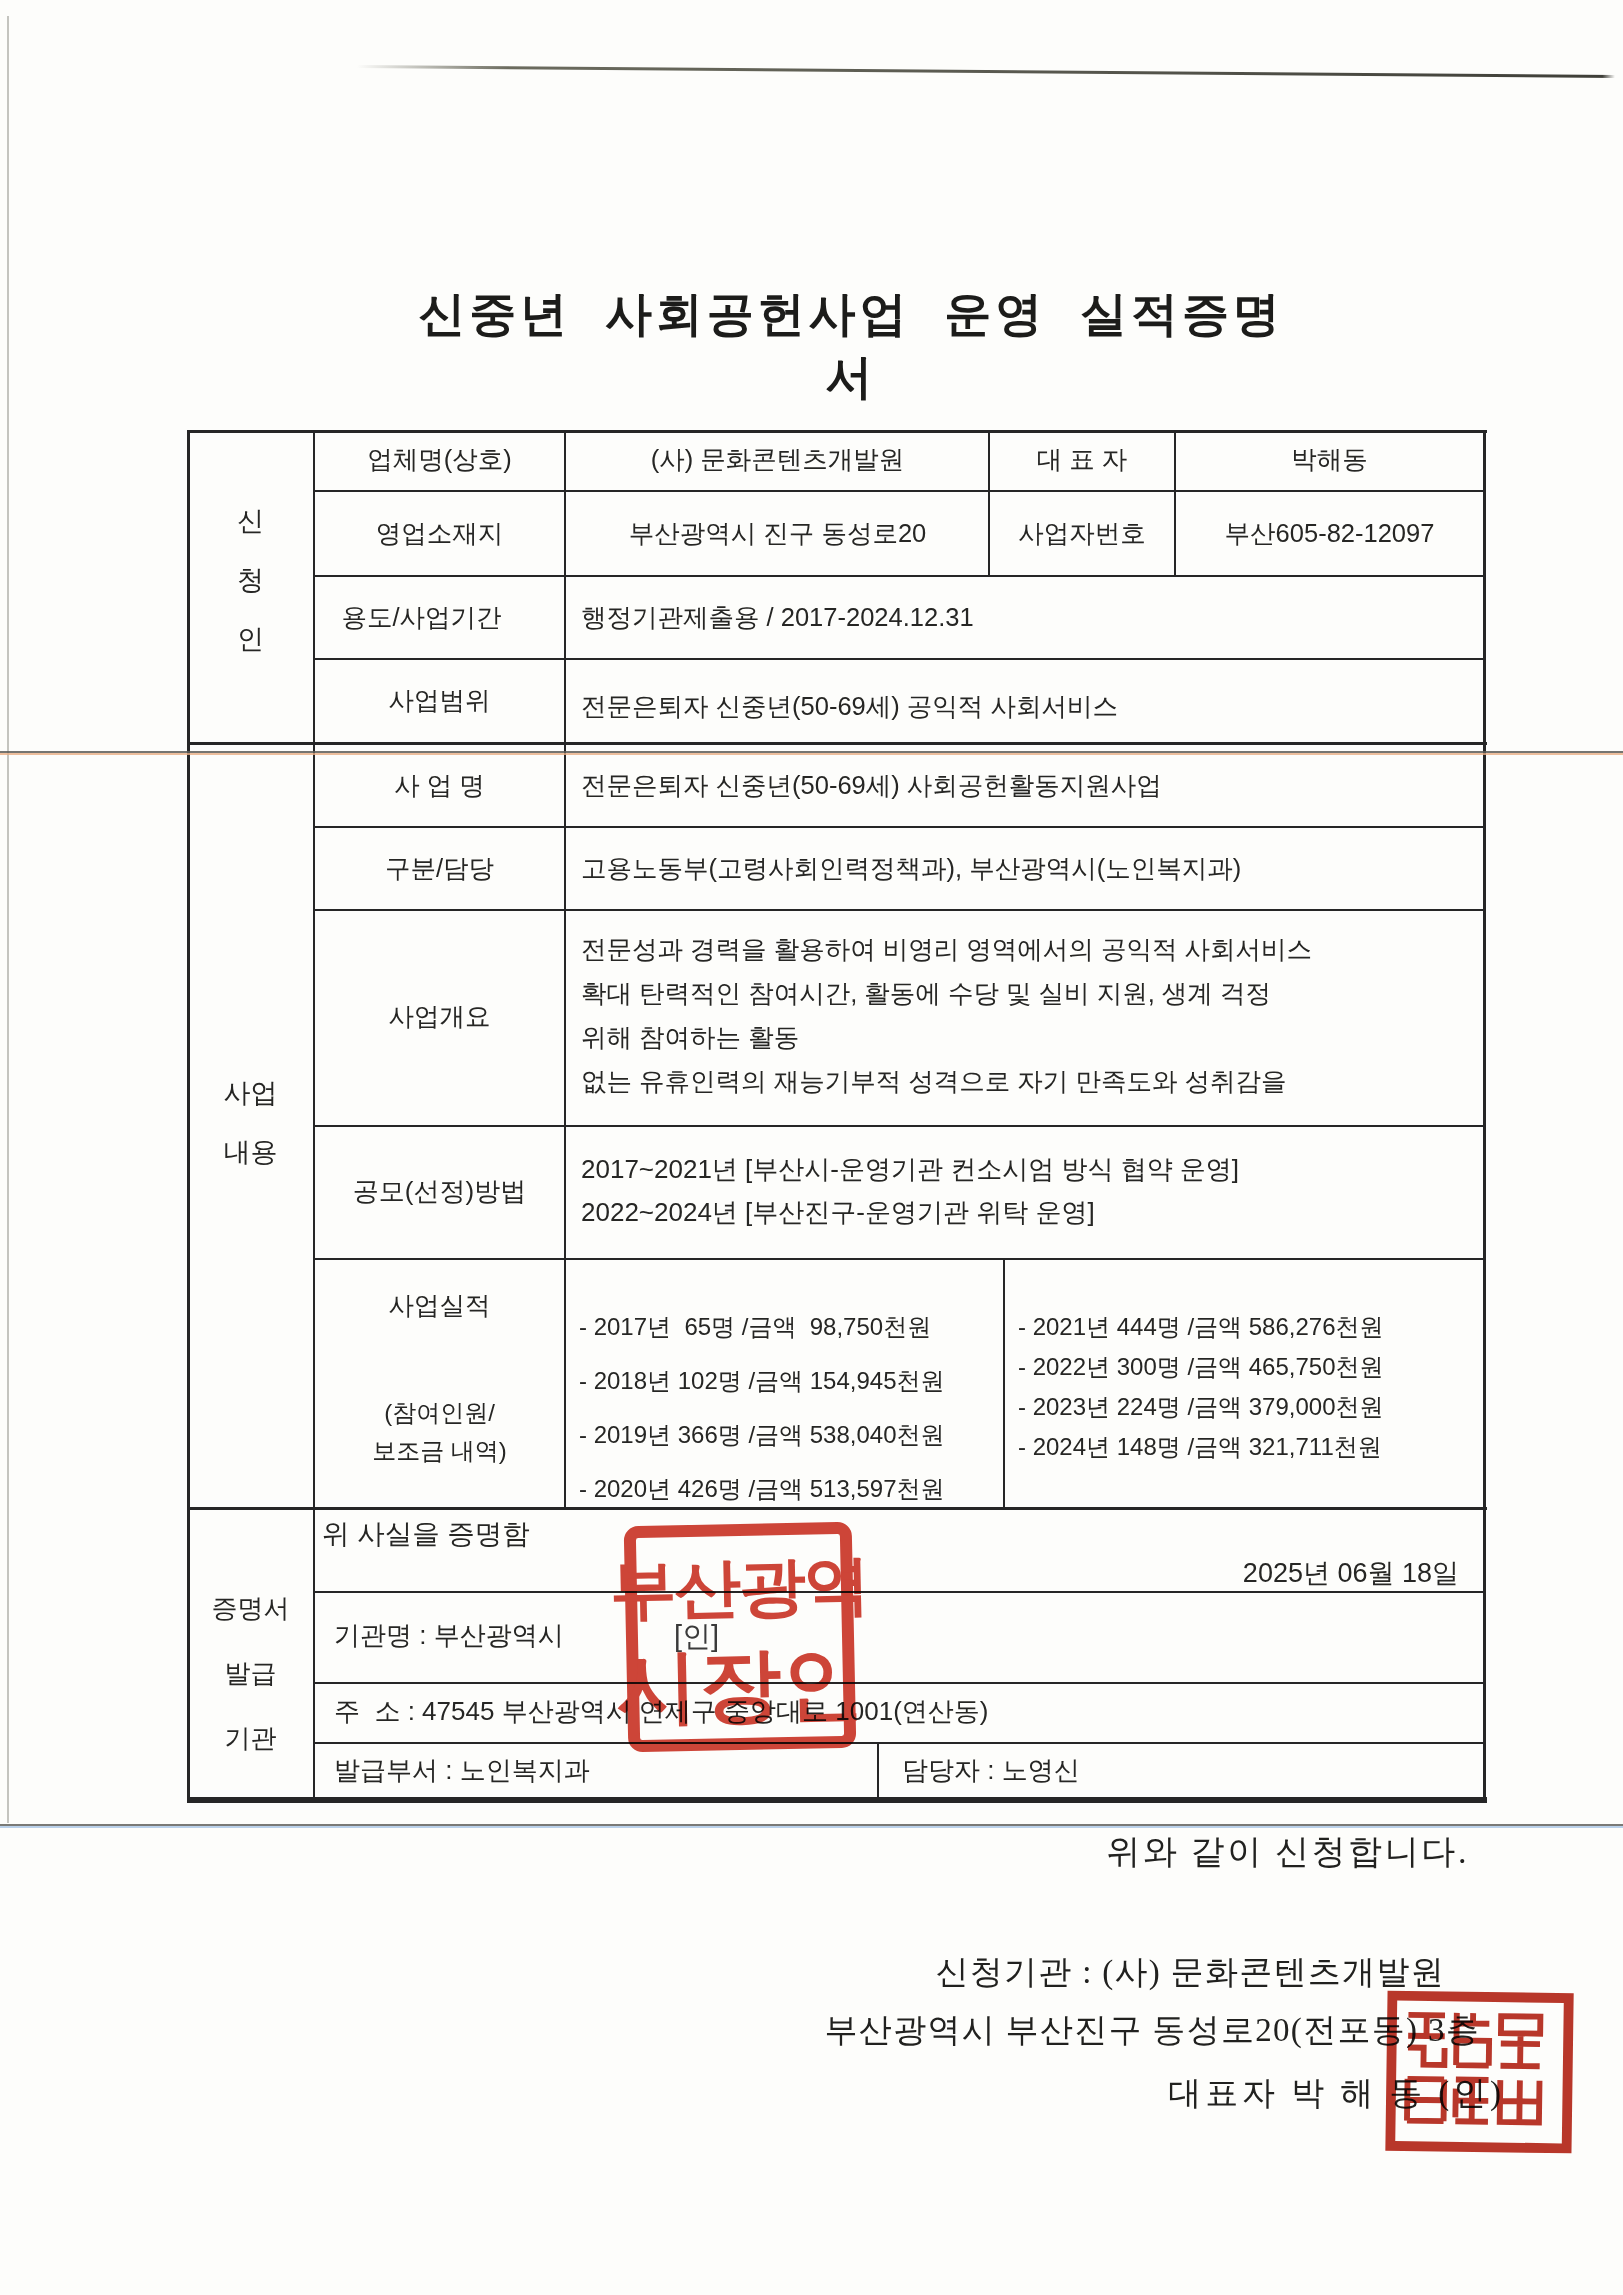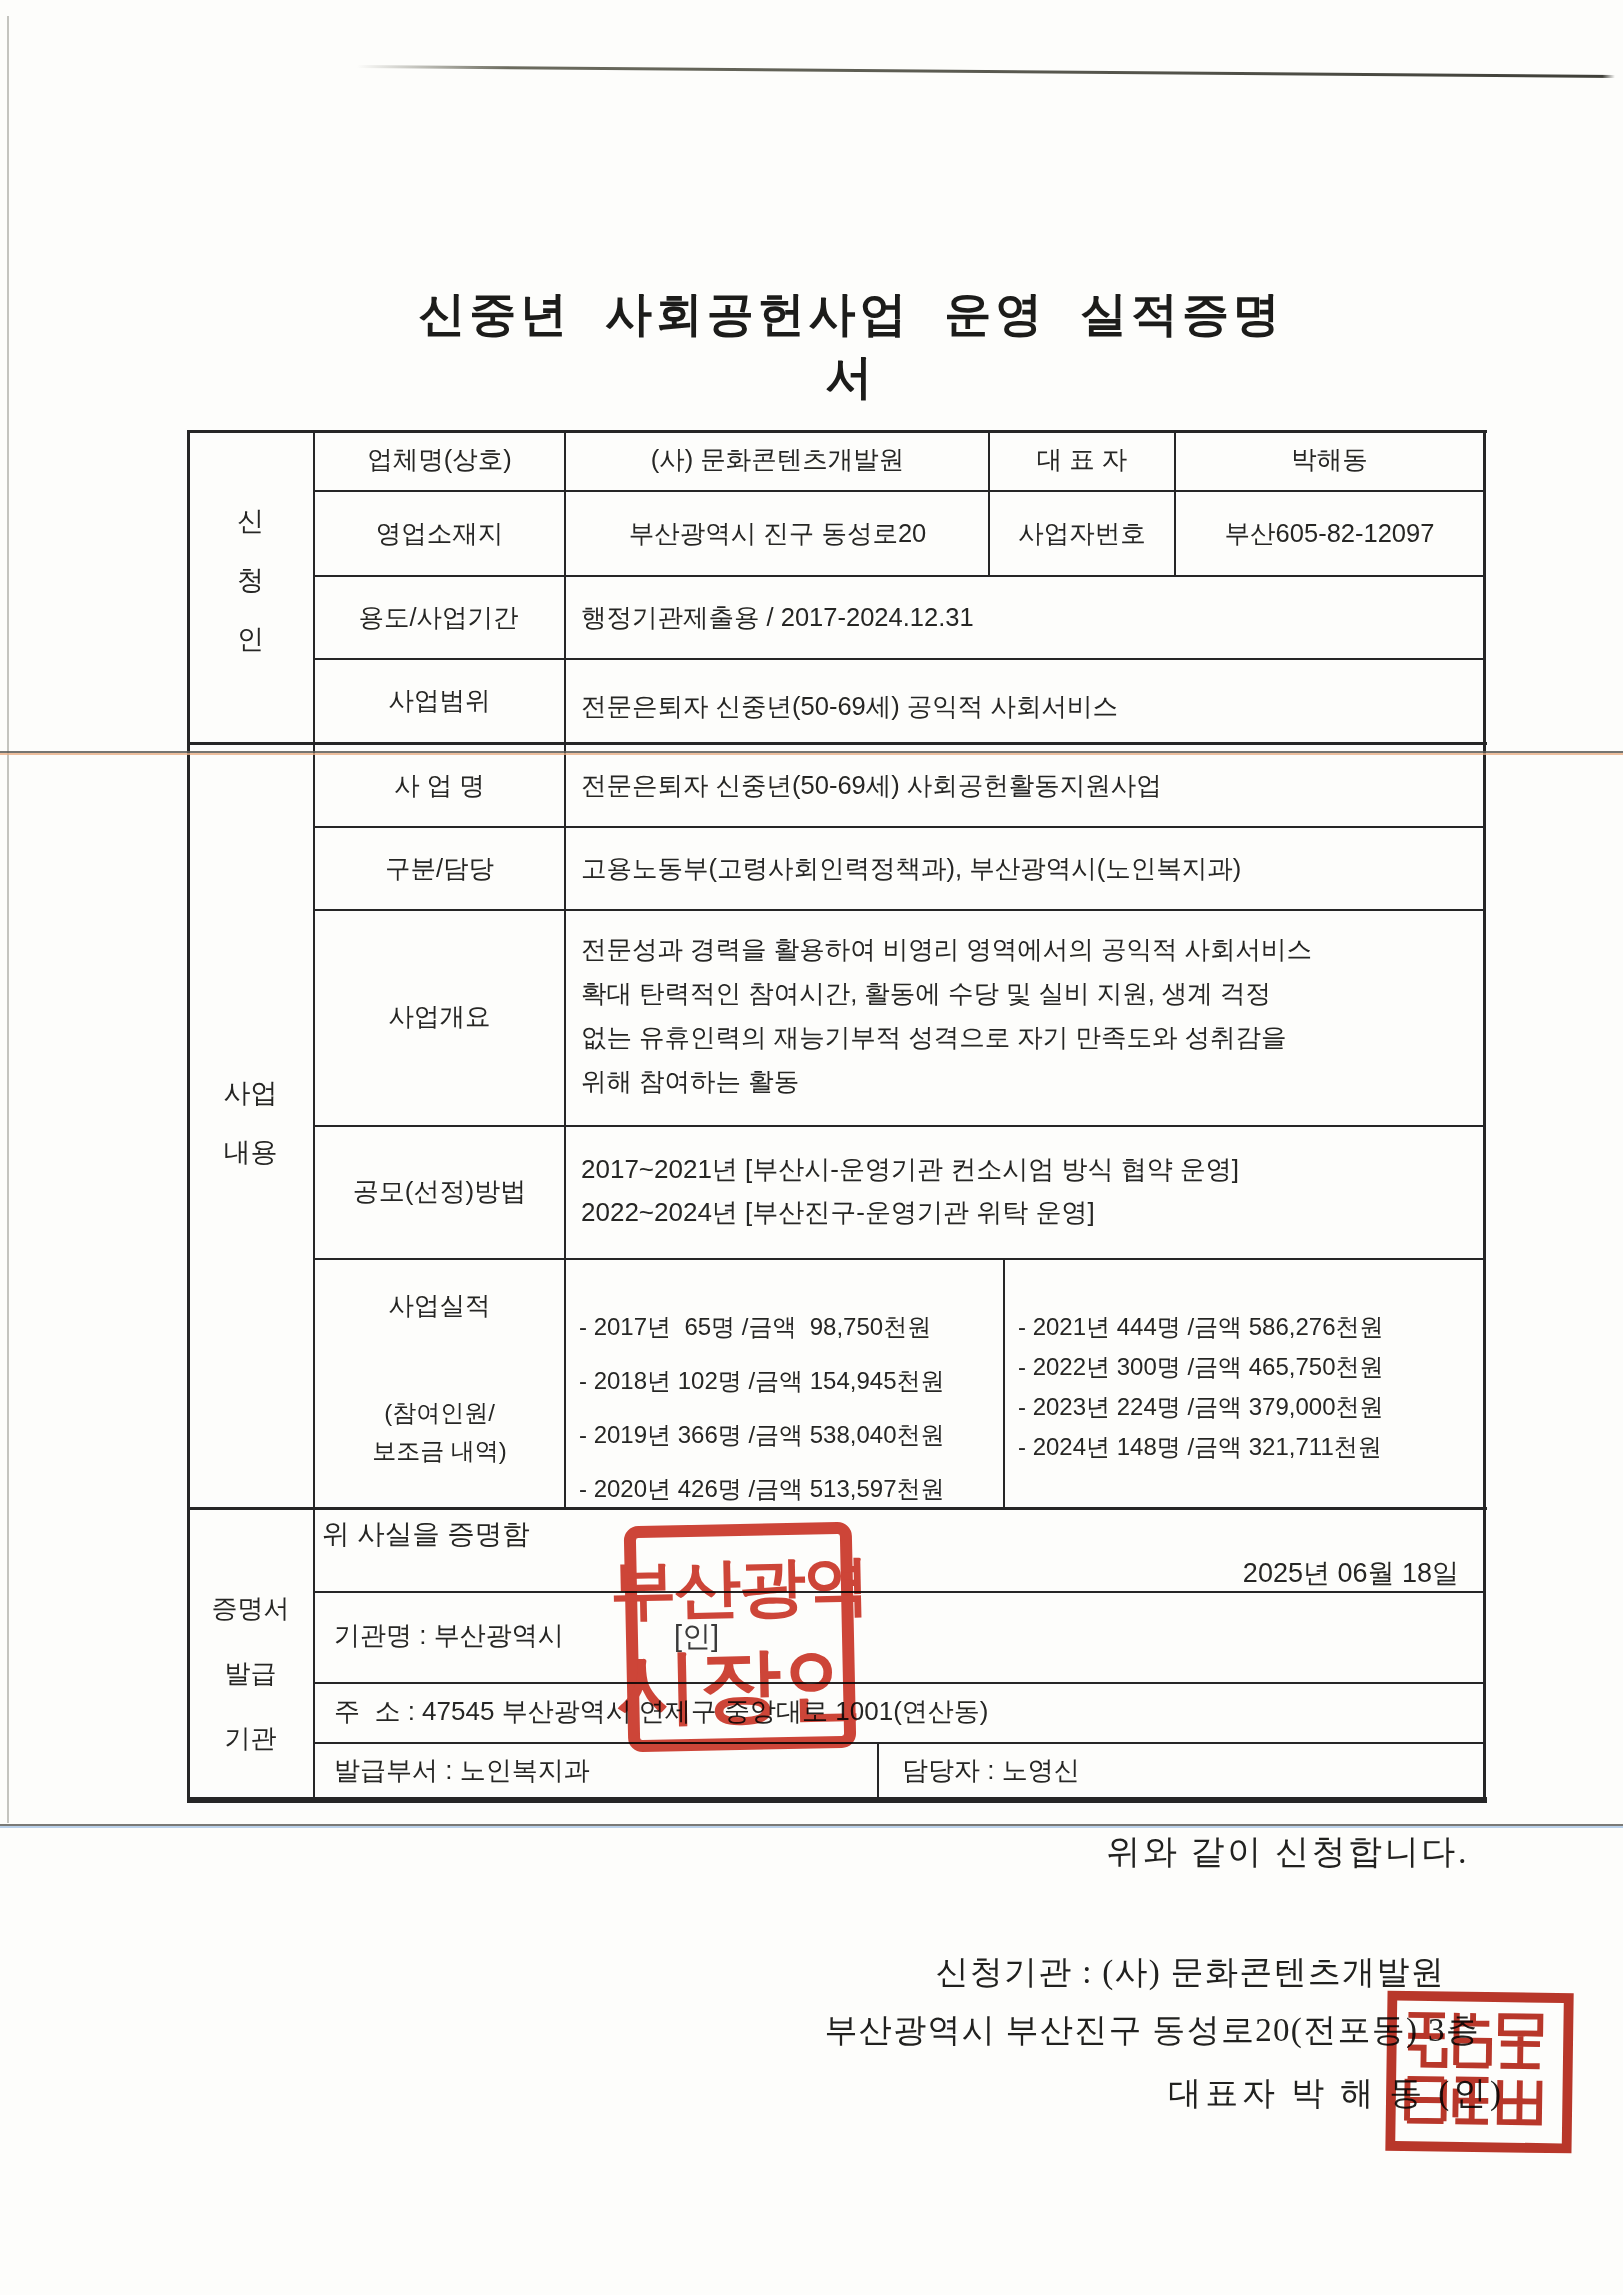--- a/index.html
+++ b/index.html
@@ -82,43 +82,43 @@
   <div class="cell cc" style="left:315px;top:430px;width:249px;height:60px;">업체명(상호)</div>
   <div class="cell cc" style="left:566px;top:430px;width:423px;height:60px;">(사) 문화콘텐츠개발원</div>
   <div class="cell cc" style="left:990px;top:430px;width:184px;height:60px;">대 표 자</div>
   <div class="cell cc" style="left:1176px;top:430px;width:307px;height:60px;">박해동</div>
 
   <div class="cell cc" style="left:315px;top:492px;width:249px;height:83px;">영업소재지</div>
   <div class="cell cc" style="left:566px;top:492px;width:423px;height:83px;">부산광역시 진구 동성로20</div>
   <div class="cell cc" style="left:990px;top:492px;width:184px;height:83px;">사업자번호</div>
   <div class="cell cc" style="left:1176px;top:492px;width:307px;height:83px;">부산605-82-12097</div>
 
-  <div class="cell cc" style="left:314px;top:577px;width:249px;height:81px;">용도/사업기간</div>
+  <div class="cell cc" style="left:297px;top:577px;width:249px;height:81px;">용도/사업기간</div>
   <div class="cell cl" style="left:581px;top:577px;width:897px;height:81px;">행정기관제출용 / 2017-2024.12.31</div>
 
   <div class="cell cc" style="left:315px;top:660px;width:249px;height:82px;">사업범위</div>
   <div class="cell cl" style="left:581px;top:660px;width:897px;height:94px;">전문은퇴자 신중년(50-69세) 공익적 사회서비스</div>
 
   <div class="stack center" style="left:190px;top:1064px;width:121px;justify-content:flex-end;">
     <div class="sidechar">사업</div>
     <div class="sidechar">내용</div>
   </div>
 
   <div class="cell cc" style="left:315px;top:745px;width:249px;height:81px;">사 업 명</div>
   <div class="cell cl" style="left:581px;top:745px;width:897px;height:81px;">전문은퇴자 신중년(50-69세) 사회공헌활동지원사업</div>
 
   <div class="cell cc" style="left:315px;top:828px;width:249px;height:81px;">구분/담당</div>
   <div class="cell cl" style="left:581px;top:828px;width:897px;height:81px;">고용노동부(고령사회인력정책과), 부산광역시(노인복지과)</div>
 
   <div class="cell cc" style="left:315px;top:910px;width:249px;height:214px;">사업개요</div>
   <div class="stack" style="left:581px;top:927px;width:897px;">
     <div class="ovline">전문성과 경력을 활용하여 비영리 영역에서의 공익적 사회서비스</div>
     <div class="ovline">확대 탄력적인 참여시간, 활동에 수당 및 실비 지원, 생계 걱정</div>
+    <div class="ovline">위해 참여하는 활동</div>
     <div class="ovline">없는 유휴인력의 재능기부적 성격으로 자기 만족도와 성취감을</div>
-    <div class="ovline">위해 참여하는 활동</div>
   </div>
 
   <div class="cell cc" style="left:315px;top:1126px;width:249px;height:132px;font-size:26px;">공모(선정)방법</div>
   <div class="stack" style="left:581px;top:1148px;width:897px;">
     <div class="selline">2017~2021년 [부산시-운영기관 컨소시엄 방식 협약 운영]</div>
     <div class="selline">2022~2024년 [부산진구-운영기관 위탁 운영]</div>
   </div>
 
   <div class="cell cc" style="left:315px;top:1283px;width:249px;height:46px;">사업실적</div>
   <div class="stack center" style="left:315px;top:1394px;width:249px;">

